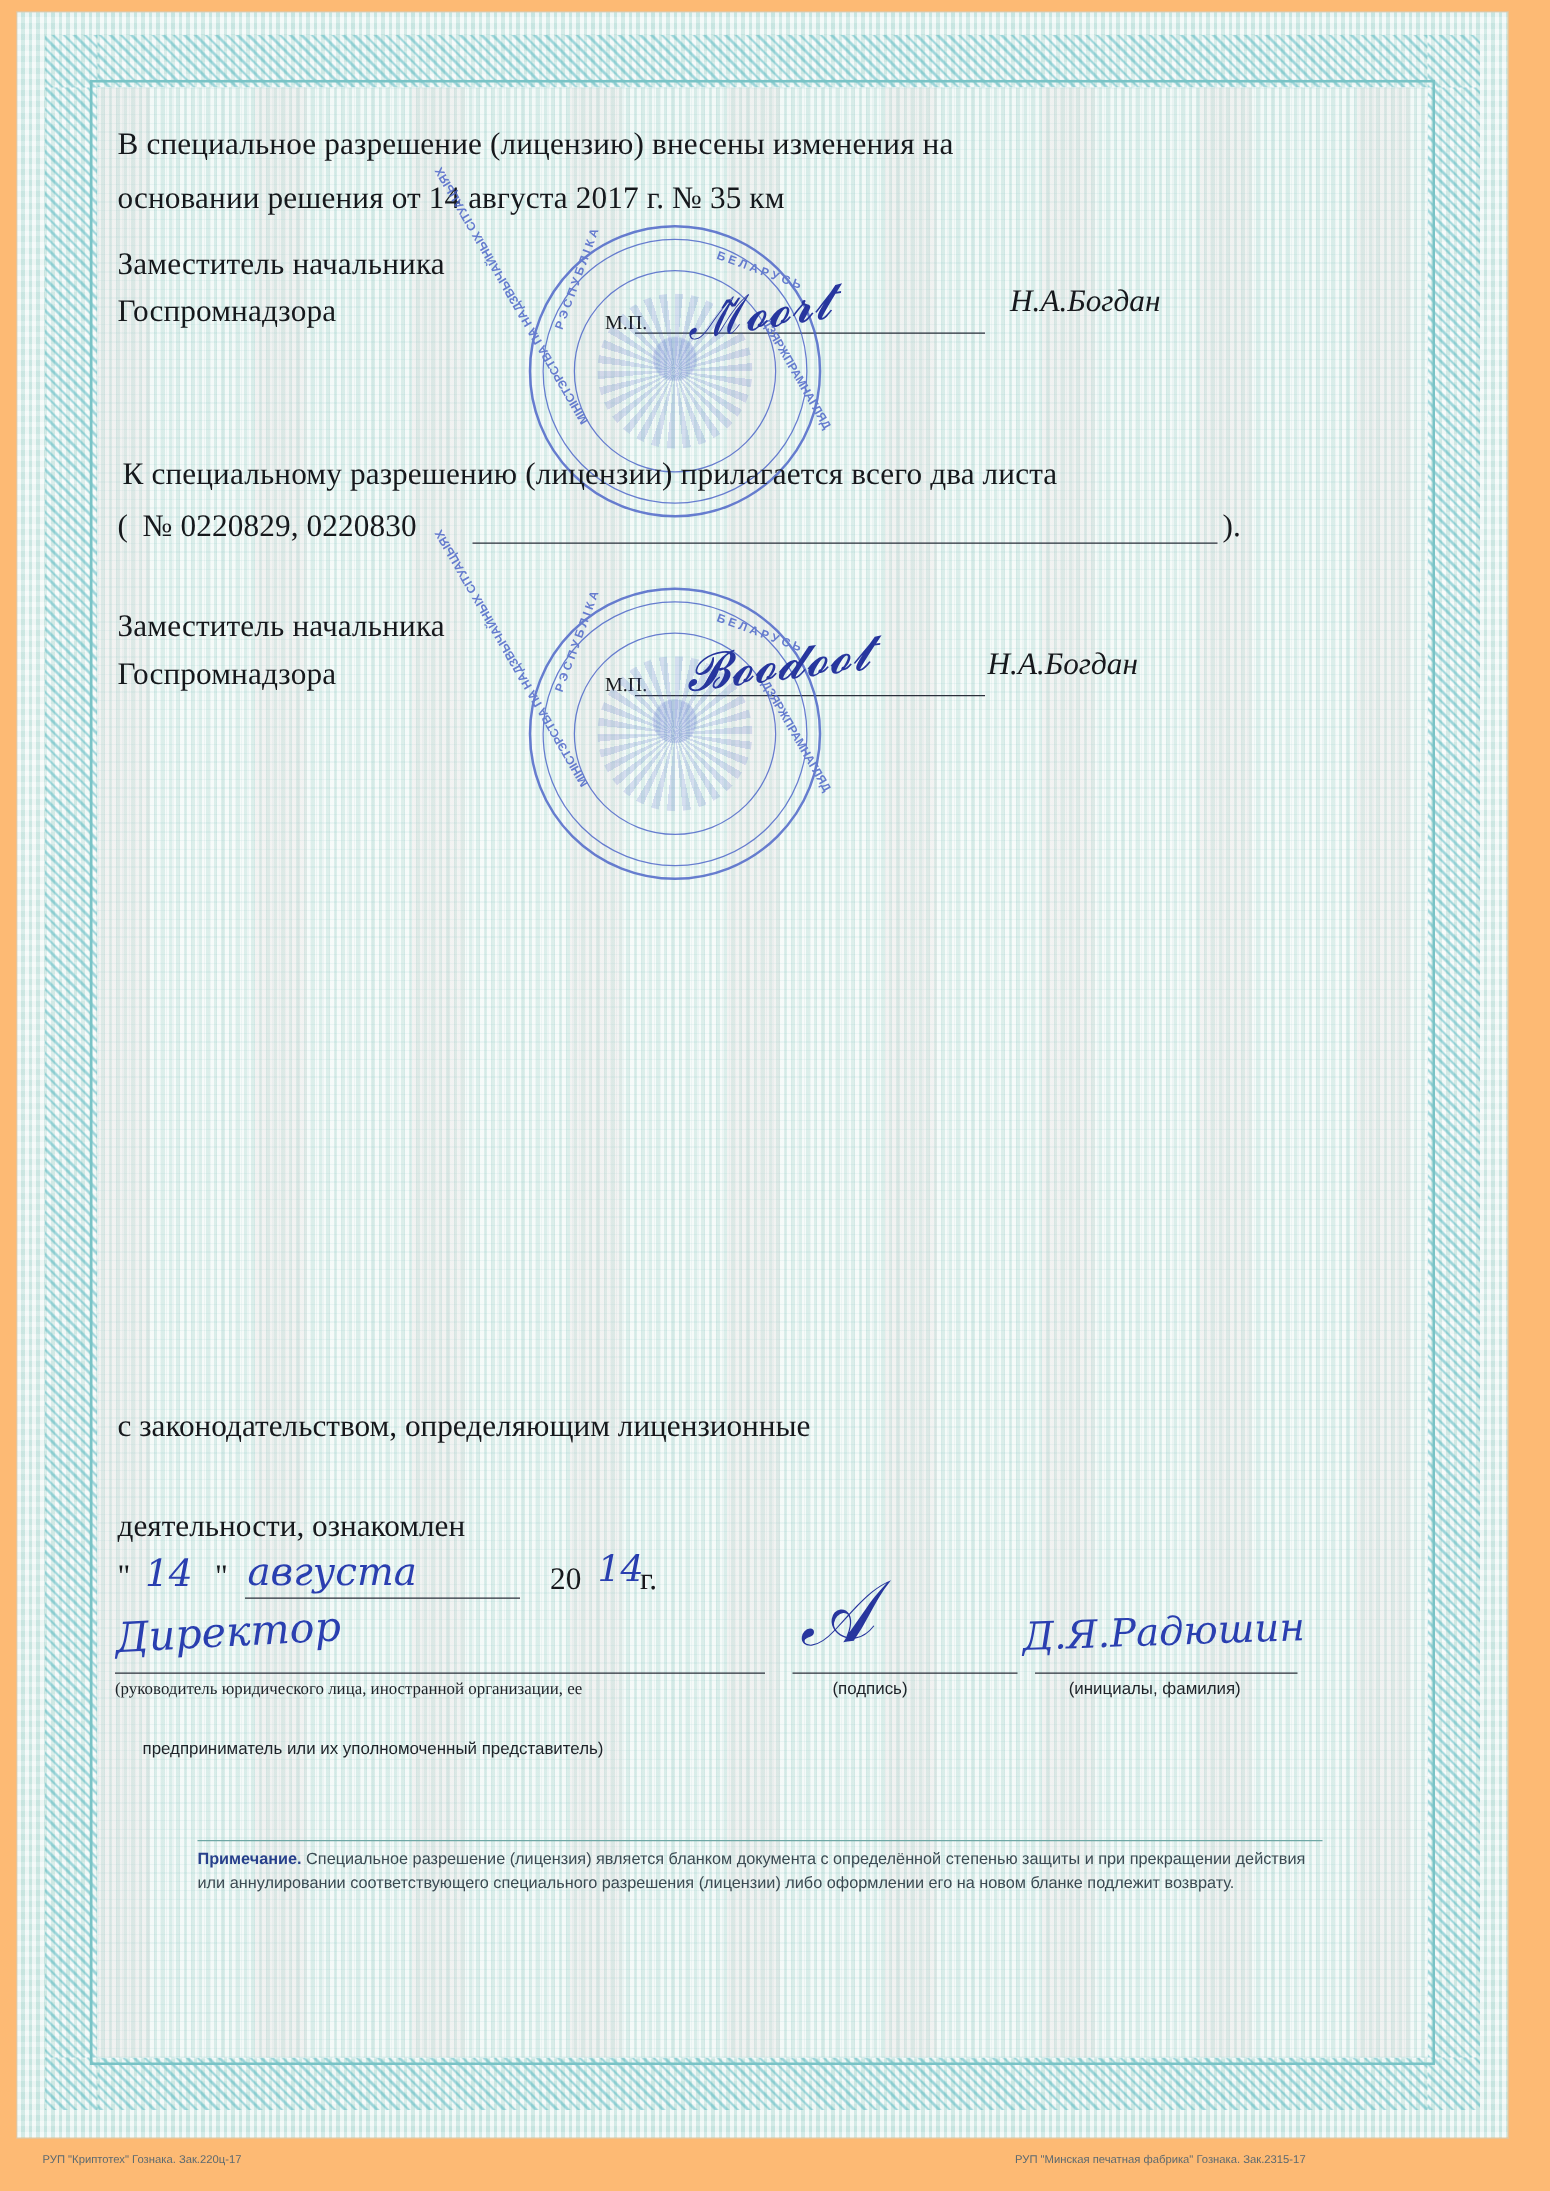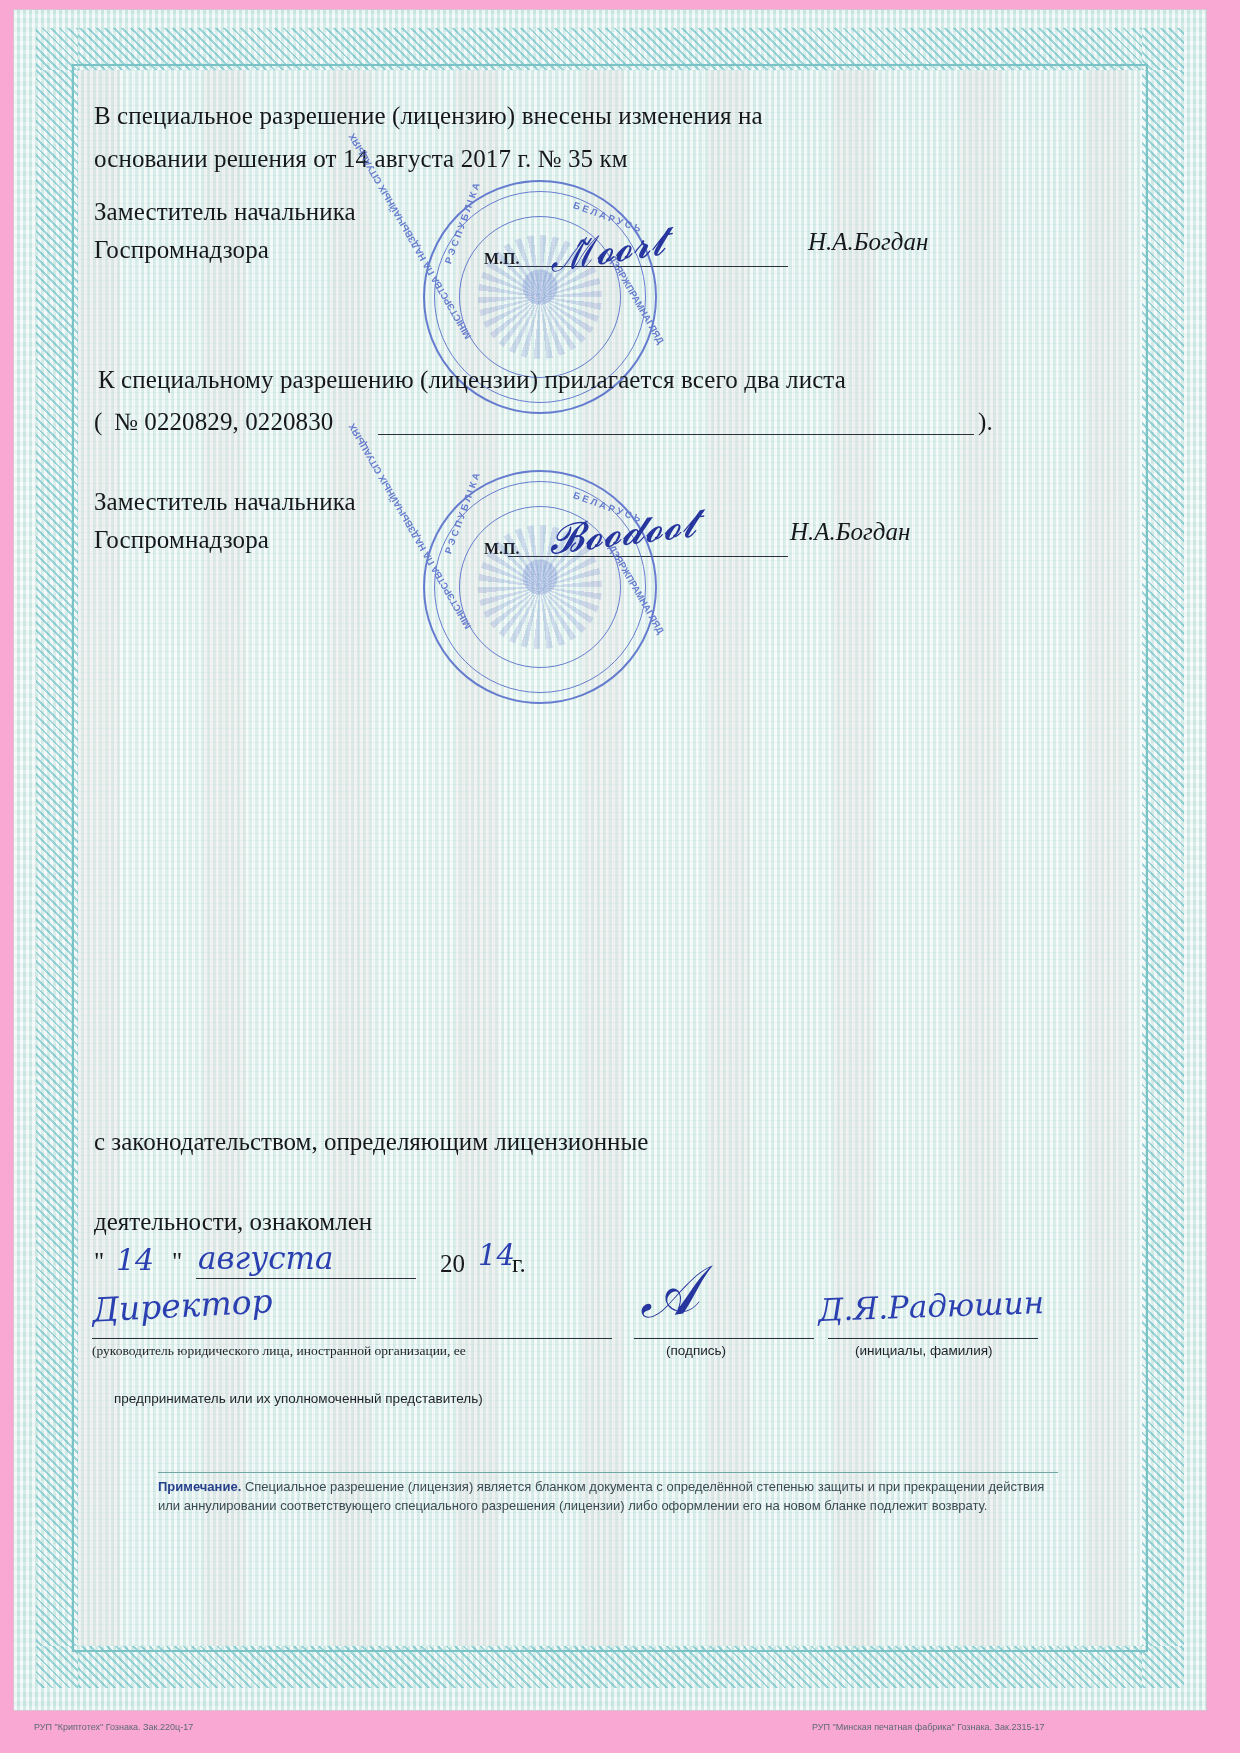--- a/index.html
+++ b/index.html
@@ -14,21 +14,21 @@
     position: relative;
     overflow: hidden;
   }
 
   
   #page {
     position: absolute;
     left: 0; top: 0;
     width: 1240px;
     height: 1753px;
-    background: #f9a8d4;
+    background: #fdba74;
   }
 
   
   #sheet {
     position: absolute;
     left: 14px;
     top: 10px;
     width: 1192px;
     height: 1700px;
     background:
@@ -125,21 +125,21 @@
 
   .ln {
     position: absolute;
     white-space: nowrap;
     font-family: "Liberation Serif", serif;
   }
 
   .t1 { font-size: 25px; letter-spacing: .1px; }
   .t2 { font-size: 25px; }
   .name { font-style: italic; font-size: 25px; }
-  .mp { font-size: 16px; font-weight: bold; }
+  .mp { font-size: 16px; }
 
   .sigline {
     position: absolute;
     height: 0;
     border-bottom: 1.4px solid #2a2f3a;
   }
 
   
   .seal {
     position: absolute;

